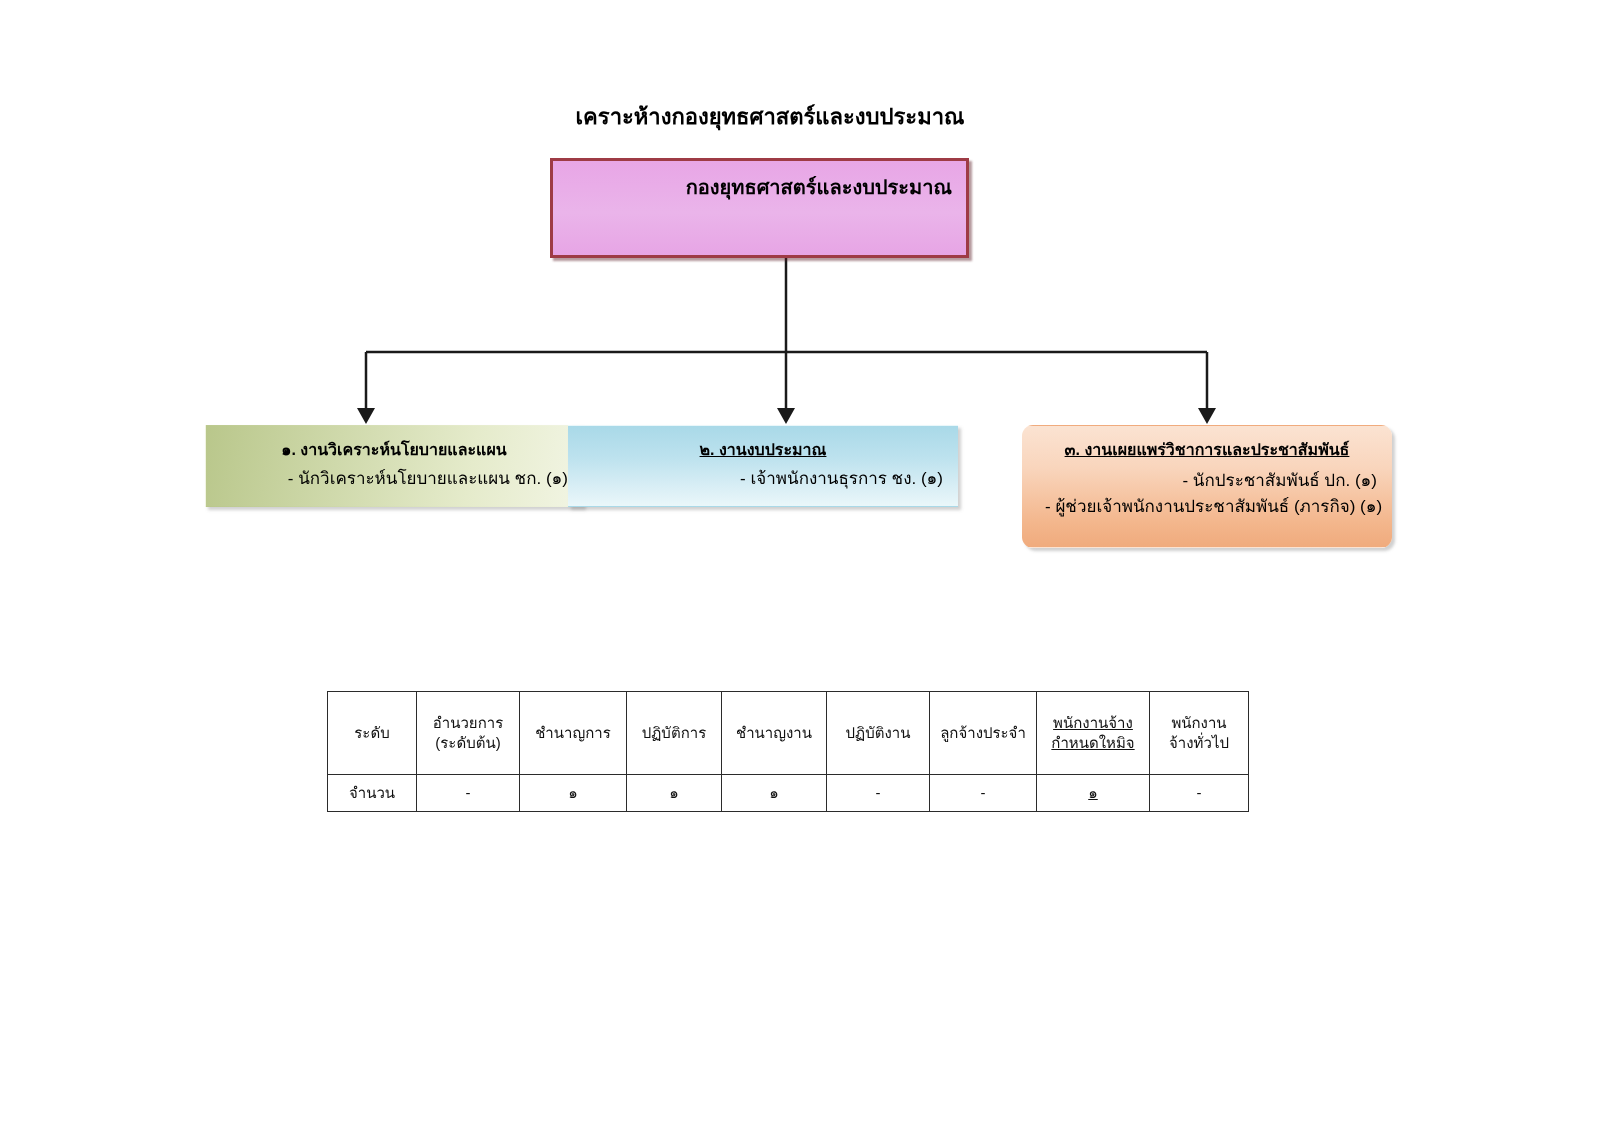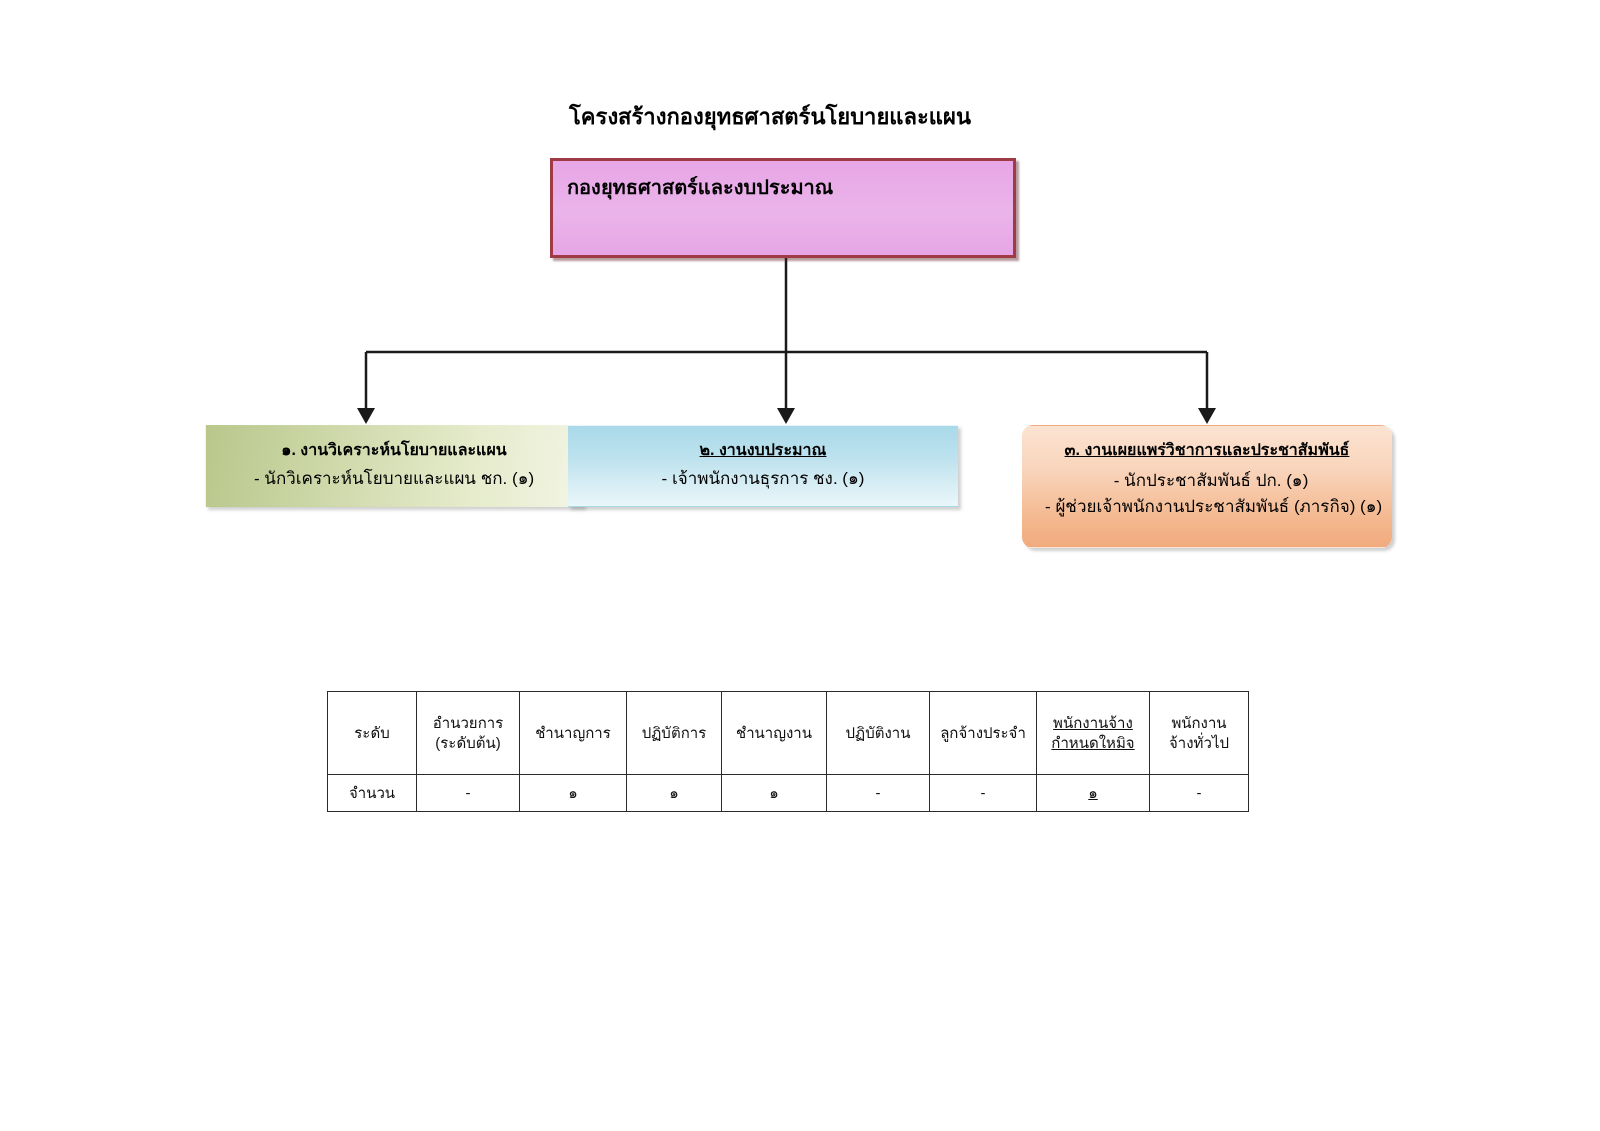--- a/index.html
+++ b/index.html
@@ -50,27 +50,27 @@
   
   .node {
     position: absolute;
     box-sizing: border-box;
     padding: 12px 14px 10px 14px;
   }
 
   .node-root {
     left: 550px;
     top: 158px;
-    width: 466px;
+    width: 419px;
     height: 100px;
     background: #e9a8e8;
     background: linear-gradient(to bottom, #e8a6e6 0%, #eab4ea 55%, #e7a5e5 100%);
     border: 3px solid #9e3b45;
     box-shadow: 3px 3px 2px rgba(90,30,40,0.45);
-    text-align: left;
+    text-align: right;
   }
   .node-root .line1 {
     font-size: 20px;
     font-weight: bold;
     line-height: 1.45;
   }
   .node-root .line2 {
     font-size: 20px;
     font-weight: normal;
     line-height: 1.55;
@@ -108,21 +108,21 @@
     text-align: center;
     font-size: 16px;
     font-weight: bold;
     line-height: 1.5;
     margin-bottom: 4px;
   }
   .node-head.u {
     text-decoration: underline;
   }
   .node-item {
-    text-align: center;
+    text-align: right;
     font-size: 17px;
     line-height: 1.55;
     white-space: nowrap;
   }
   .node-orange .node-item {
     padding-left: 8px;
   }
   .node-orange .node-head {
     margin-bottom: 6px;
   }
@@ -158,21 +158,21 @@
   #level-table .c5 { width: 98px; }
   #level-table .c6 { width: 102px; }
   #level-table .c7 { width: 108px; text-decoration: underline; }
   #level-table .c8 { width: 94px; }
 </style>
 </head>
 <body>
 
 <div id="canvas">
 
-  <div class="chart-title">โครงสร้างกองยุทธศาสตร์นโยบายและแผน</div>
+  <div class="chart-title">เคราะห้างกองยุทธศาสตร์และงบประมาณ</div>
 
   <svg id="connectors" viewBox="0 0 1600 1131" xmlns="http://www.w3.org/2000/svg">
     <g stroke="#1a1a1a" stroke-width="2.5" fill="none">
 
       <line x1="786" y1="258" x2="786" y2="352"></line>
 
       <line x1="366" y1="352" x2="1207" y2="352"></line>
 
       <line x1="366" y1="352" x2="366" y2="408"></line>
 

